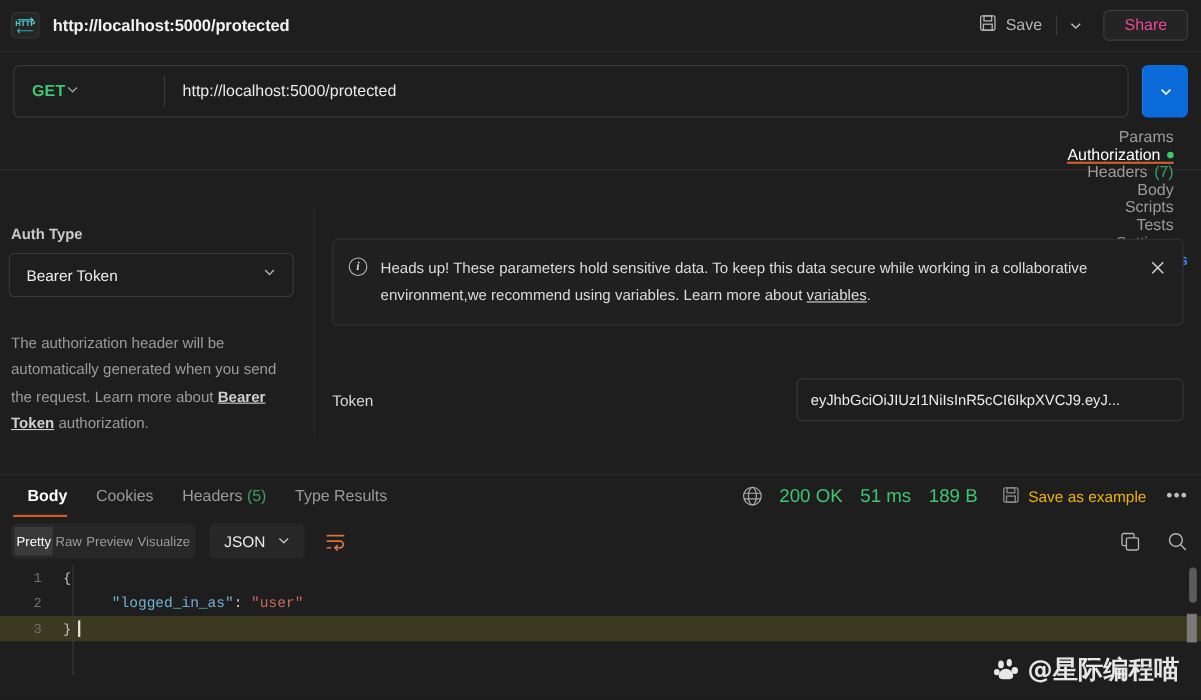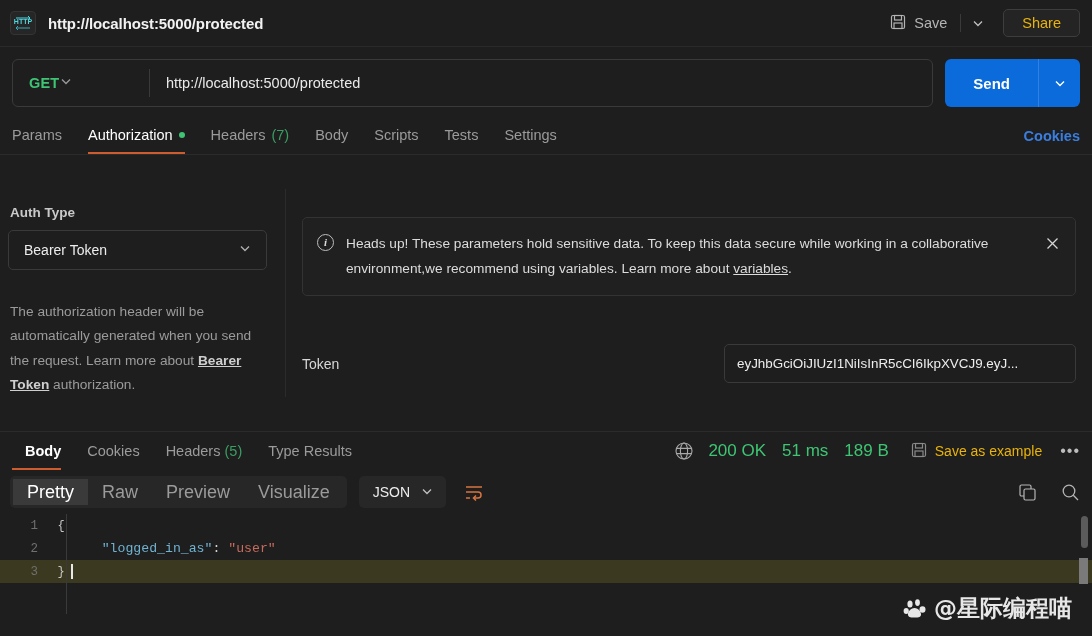--- a/index.html
+++ b/index.html
@@ -41,21 +41,21 @@
   .save-split {
     width: 1px; height: 18px; background: #3a3a3a; margin: 0 4px;
   }
   .caret-btn {
     width: 26px; height: 26px; display: flex; align-items: center; justify-content: center;
     color: #c0c0c0; cursor: pointer; border-radius: 4px;
   }
   .share-btn {
     margin-left: 12px;
     border: 1px solid #3d3d3d; border-radius: 5px;
-    padding: 5px 18px; font-size: 14.5px; color: #eab308;
+    padding: 5px 18px; font-size: 14.5px; color: #ec4899;
     background: #242424; cursor: pointer;
   }
 
   
   .urlrow {
     display: flex; align-items: center;
     padding: 12px 12px 10px 12px; gap: 0;
   }
   .url-group {
     flex: 1 1 auto; display: flex; align-items: center;
@@ -92,20 +92,21 @@
     color: #fff; cursor: pointer;
     border-left: 1px solid #2f82e4;
   }
 
   
   .reqtabs {
     display: flex; align-items: flex-end;
     padding: 0 12px; height: 38px;
     border-bottom: 1px solid #2b2b2b;
     position: relative;
+    flex-direction: column;
   }
   .rtab {
     position: relative; height: 38px;
     display: flex; align-items: center; gap: 6px;
     padding: 0 13px; font-size: 14.5px; color: #9b9b9b;
     cursor: pointer; white-space: nowrap;
   }
   .rtab:first-child { padding-left: 0; }
   .rtab.active { color: #ffffff; }
   .rtab.active::after {
@@ -225,22 +226,22 @@
   
   .bodytools {
     display: flex; align-items: center; height: 44px;
     padding: 0 12px 0 10px; gap: 0;
   }
   .seg {
     display: flex; align-items: center; background: #272727;
     border-radius: 5px; padding: 3px; height: 32px;
   }
   .seg-item {
-    padding: 0 14px; height: 26px; line-height: 26px; border-radius: 0;
-    font-size: 18px; color: #9b9b9b; cursor: pointer;
+    padding: 0 2px; height: 26px; line-height: 26px; border-radius: 0;
+    font-size: 12px; color: #9b9b9b; cursor: pointer;
   }
   .seg-item.active { background: #3a3a3a; color: #ffffff; }
   .json-sel {
     margin-left: 12px; display: flex; align-items: center; gap: 10px;
     background: #272727; border-radius: 5px; height: 32px;
     padding: 0 12px 0 14px; cursor: pointer;
   }
   .json-sel span { font-size: 14px; color: #ededed; }
   .wrap-btn {
     margin-left: 14px; width: 28px; height: 28px; cursor: pointer;
@@ -350,21 +351,20 @@
       <span class="method-caret">
         <svg width="14" height="14" viewBox="0 0 14 14" fill="none" stroke="#9a9a9a" stroke-width="1.3">
           <path d="M3 5.5 L7 9.5 L11 5.5"></path>
         </svg>
       </span>
     </div>
     <div class="method-sep"></div>
     <input class="url-input" type="text" value="http://localhost:5000/protected" style="">
   </div>
   <div class="send-group">
-    <button class="send-btn">Send</button>
     <div class="send-caret">
       <svg width="14" height="14" viewBox="0 0 14 14" fill="none" stroke="#ffffff" stroke-width="1.4">
         <path d="M3 5.5 L7 9.5 L11 5.5"></path>
       </svg>
     </div>
   </div>
 </div>
 
 <div class="reqtabs">
   <div class="rtab">

